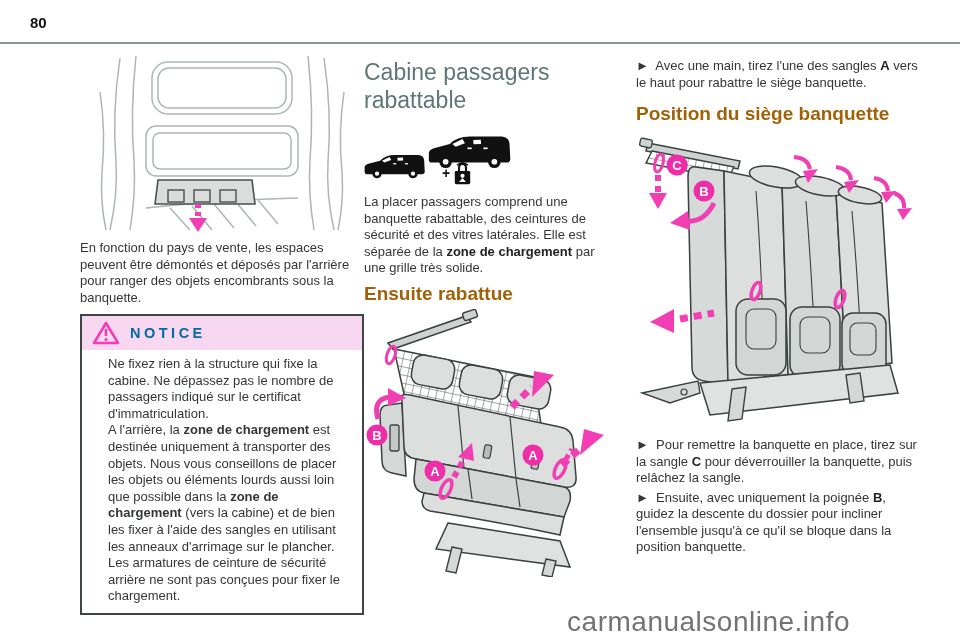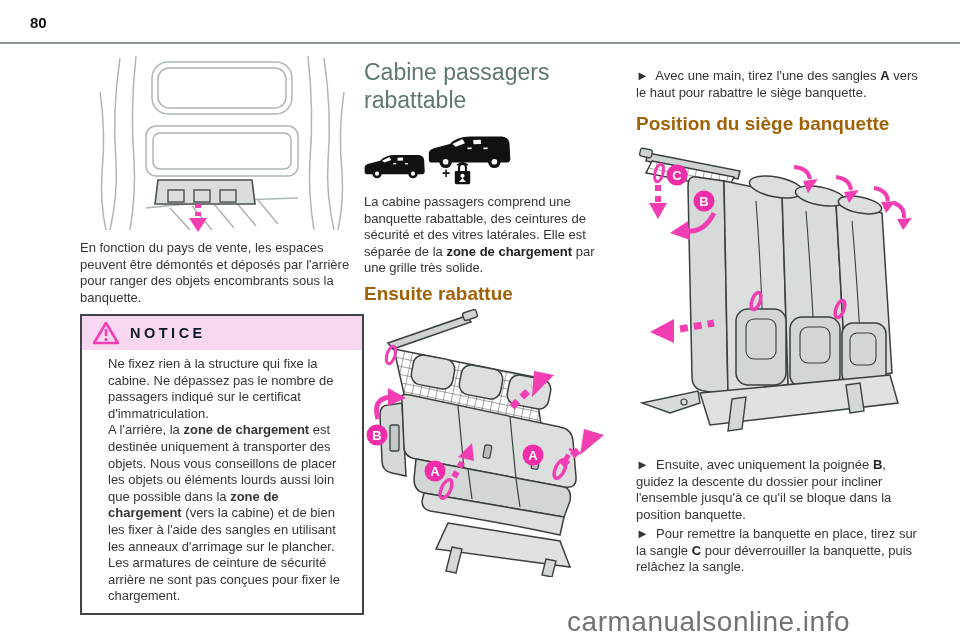--- a/index.html
+++ b/index.html
@@ -17,38 +17,38 @@
 
   .body { font-size:13px; line-height:16.5px; color:#333638; }
   .body b, .step b { font-weight:bold; color:#222; }
 
   
   .illus-rear { width:284px; height:182px; }
   .col-left .intro { margin-top:6px; }
 
   .notice { margin-top:8px; border:2px solid #3f4446; background:#fff; }
   .notice-head { display:flex; align-items:center; gap:10px; background:#f8d7f0; padding:6px 10px; height:34px; }
-  .notice-title { font-size:14.5px; font-weight:600; letter-spacing:3.5px; color:#0f172a; }
+  .notice-title { font-size:14.5px; font-weight:600; letter-spacing:3.5px; color:#0369a1; }
   .notice-body { padding:6px 9px 8px 26px; font-size:13px; line-height:16.6px; white-space:pre-line; }
 
   
   h1.title { margin-top:6px; font-size:23px; line-height:28px; font-weight:400; color:#5e7775; }
   .pictos { position:relative; height:62px; margin-top:10px; }
   .van-small { position:absolute; left:0px; top:26px; }
   .van-large { position:absolute; left:64px; top:6px; }
   .lockrow { position:absolute; left:78px; top:36px; display:flex; align-items:center; gap:2px; }
   .plus { font-size:14px; font-weight:bold; color:#111; }
   .col-mid .intro { margin-top:8px; }
   h2.h2 { font-size:19px; line-height:22px; font-weight:bold; color:#a16207; }
   .col-mid h2.h2 { margin-top:6px; }
   .illus-mid { width:248px; height:268px; margin-top:4px; }
 
   
   .step { font-size:13px; line-height:16.5px; margin-top:3px; }
-  .col-right .step:first-child { margin-top:16px; }
+  .col-right .step:first-child { margin-top:6px; }
   .col-right h2.h2 { margin-top:12px; }
   .illus-right { width:291px; height:300px; margin-top:6px; }
   .steps-bottom { margin-top:6px; }
 
   .watermark { position:absolute; right:6px; bottom:2px; font-size:28px; color:#737373; letter-spacing:0.5px;margin-top:14px; }
 
   svg { display:block; }
   .ln { stroke:#aeb6b5; stroke-width:1.5; fill:none; }
   .lbl-circle { fill:#ef2da8; }
   .lbl-text { fill:#fff; font-size:13px; font-weight:bold; text-anchor:middle; font-family:"Liberation Sans",sans-serif; }
@@ -135,21 +135,21 @@
         <svg width="21" height="26" viewBox="0 0 30 36">
           <path d="M7,7 Q15,0 23,7" fill="none" stroke="#111" stroke-width="2"></path>
           <path d="M10,16 L10,11 Q10,5 15,5 Q20,5 20,11 L20,16" fill="none" stroke="#111" stroke-width="3"></path>
           <rect x="4" y="15" width="22" height="19" rx="2" fill="#111"></rect>
           <circle cx="15" cy="22" r="3" fill="#fff"></circle>
           <polygon points="15,25 10,31 20,31" fill="#fff"></polygon>
         </svg>
       </div>
     </div>
 
-    <p class="body intro"><span>La cabine passagers comprend une banquette rabattable, des ceintures de sécurité et des vitres latérales. Elle est séparée de la </span><b>zone de chargement</b><span> par une grille très solide.</span></p>
+    <p class="body intro"><span>La placer passagers comprend une banquette rabattable, des ceintures de sécurité et des vitres latérales. Elle est séparée de la </span><b>zone de chargement</b><span> par une grille très solide.</span></p>
 
     <h2 class="h2">Ensuite rabattue</h2>
 
     <svg class="illus-mid" viewBox="0 0 248 268">
       <defs>
         <pattern id="netA" width="8" height="8" patternUnits="userSpaceOnUse" patternTransform="rotate(12)">
           <path d="M0,0 L0,8 M0,0 L8,0" stroke="#4a4f4f" stroke-width="1"></path>
         </pattern>
       </defs>
       <polygon points="24,34 102,7 107,13 29,40" fill="#ced2d1" stroke="#3a3f3f" stroke-width="1.5"></polygon>
@@ -279,19 +279,19 @@
         <circle class="lbl-circle" cx="41" cy="34" r="10.5"></circle>
         <text class="lbl-text" x="41" y="38.5">C</text>
       </g>
       <g>
         <circle class="lbl-circle" cx="68" cy="60" r="10.5"></circle>
         <text class="lbl-text" x="68" y="64.5">B</text>
       </g>
     </svg>
 
     <div class="steps-bottom">
+      <p class="step"><span>►&nbsp; Pour remettre la banquette en place, tirez sur la sangle </span><b>C</b><span> pour déverrouiller la banquette, puis relâchez la sangle.</span></p>
       <p class="step"><span>►&nbsp; Ensuite, avec uniquement la poignée </span><b>B</b><span>, guidez la descente du dossier pour incliner l'ensemble jusqu'à ce qu'il se bloque dans la position banquette.</span></p>
-      <p class="step"><span>►&nbsp; Pour remettre la banquette en place, tirez sur la sangle </span><b>C</b><span> pour déverrouiller la banquette, puis relâchez la sangle.</span></p>
     </div>
   </section>
 
   <div class="watermark">carmanualsonline.info</div>
 </div>
 
 </body></html>

